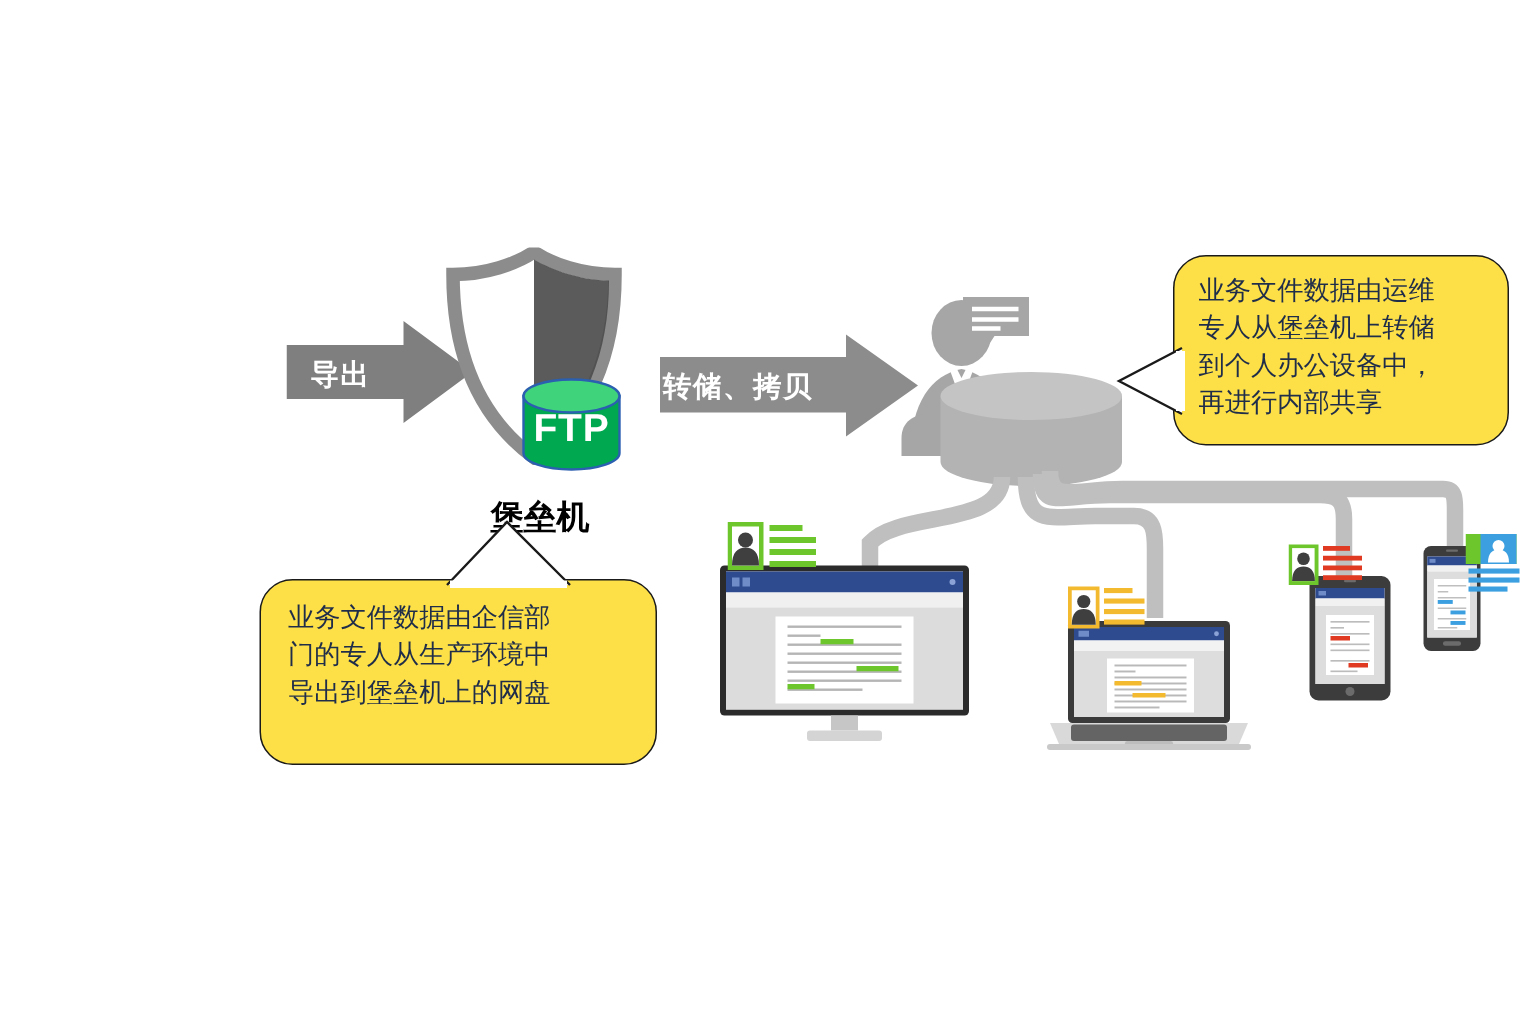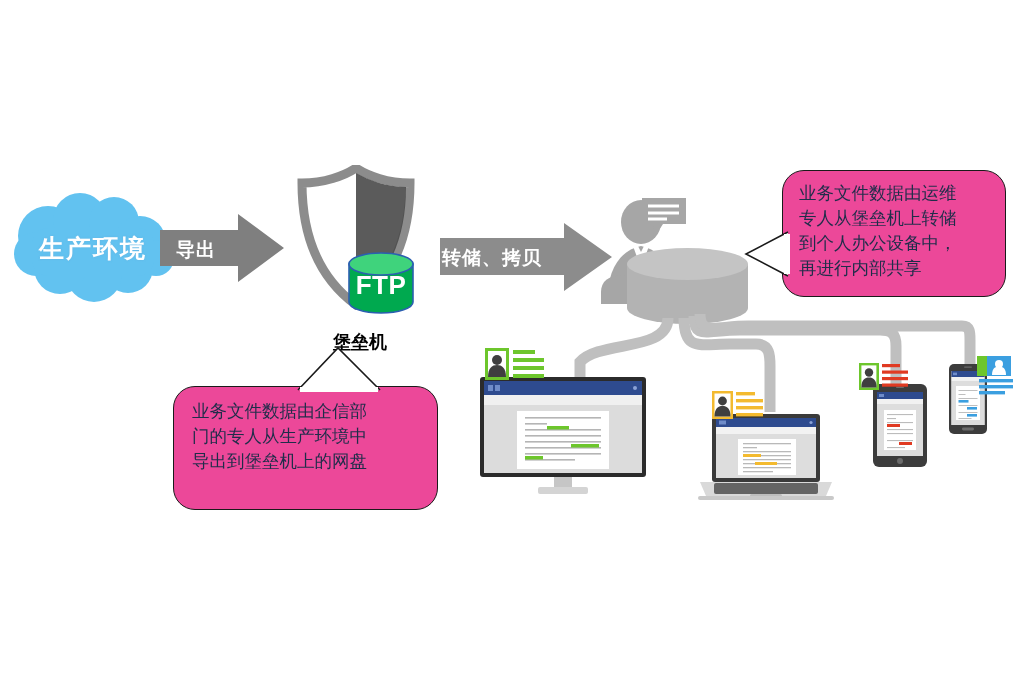--- a/index.html
+++ b/index.html
@@ -44,21 +44,21 @@
   
   .arrow-label {
     position: absolute;
     color: #ffffff;
     font-size: 19px;
     font-weight: bold;
     letter-spacing: 1px;
     white-space: nowrap;
     z-index: 3;
   }
-  #arrow1-group { left: 160px; top: 212px; width: 124px; height: 72px; }
+  #arrow1-group { left: 191px; top: 212px; width: 124px; height: 72px; }
   #arrow1-label { left: 16px; top: 25px; }
   #arrow2-group { left: 428px; top: 222px; width: 172px; height: 70px; padding-left: 12px; }
   #arrow2-label { left: 14px; top: 23px; }
 
   
   #shield-group { left: 290px; top: 165px; width: 135px; height: 145px; }
   #ftp-cyl {
     position: absolute;
     left: 57px; top: 87px;
     width: 68px; height: 62px;
@@ -73,34 +73,34 @@
     font-weight: bold;
     color: #ffffff;
     z-index: 6;
     letter-spacing: 0.5px;
   }
   #shield-label {
     position: absolute;
     left: 285px; top: 330px;
     width: 150px;
     text-align: center;
-    font-size: 18px;
+    font-size: 22px;
     font-weight: bold;
     color: #000000;
   }
 
   
   #person-group { left: 597px; top: 196px; width: 90px; height: 110px; }
   #bubble-icon  { left: 641px; top: 197px; width: 46px; height: 42px; }
   #datastore    { left: 625px; top: 248px; width: 125px; height: 78px; }
 
   
   .callout {
     position: absolute;
-    background: #ec4899;
+    background: #fde047;
     border: 1.6px solid #1a1a1a;
     border-radius: 22px;
     box-sizing: border-box;
     z-index: 8;
   }
   .callout-text {
     font-size: 17.5px;
     line-height: 25px;
     color: #1f2d4a;
     white-space: pre-line;
@@ -147,37 +147,20 @@
       <path d="M668,318 C668,352 600,340 580,362 L580,378"></path>
 
       <path d="M684,318 C684,352 700,344 730,344 L756,344 C770,344 770,356 770,366 L770,412"></path>
 
       <path d="M694,316 C694,340 706,330 740,330 L880,330 C892,330 896,334 896,346 L896,386"></path>
 
       <path d="M700,314 C700,336 716,326 748,326 L962,326 C970,326 970,332 970,340 L970,366"></path>
     </g>
   </svg>
 
-  <div class="abs" id="cloud-group">
-    <svg width="170" height="110" viewBox="0 0 170 110">
-      <g fill="#62c2f0">
-        <circle cx="40" cy="44" r="30"></circle>
-        <circle cx="72" cy="28" r="27"></circle>
-        <circle cx="106" cy="30" r="25"></circle>
-        <circle cx="132" cy="50" r="26"></circle>
-        <circle cx="120" cy="76" r="25"></circle>
-        <circle cx="86" cy="82" r="28"></circle>
-        <circle cx="52" cy="76" r="26"></circle>
-        <circle cx="28" cy="62" r="22"></circle>
-        <circle cx="148" cy="66" r="18"></circle>
-        <rect x="24" y="36" width="122" height="48" rx="16"></rect>
-      </g>
-    </svg>
-    <div id="cloud-label">生产环境</div>
-  </div>
 
   <div class="abs" id="arrow1-group">
     <svg width="124" height="72" viewBox="0 0 124 72">
       <polygon points="0,18 78,18 78,2 124,36 78,70 78,54 0,54" fill="#7f7f7f"></polygon>
     </svg>
     <div class="arrow-label" id="arrow1-label">导出</div>
   </div>
 
   <div class="abs" id="shield-group">
     <svg width="135" height="145" viewBox="0 0 135 145">

